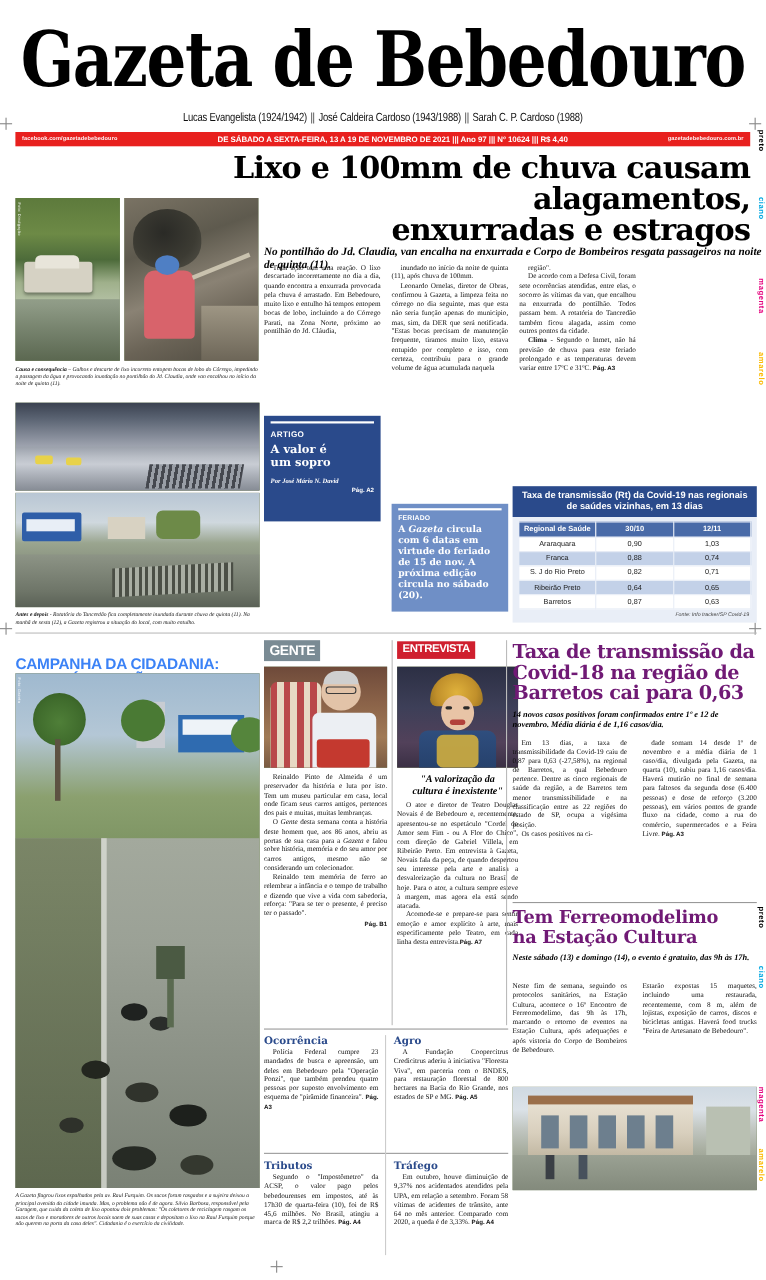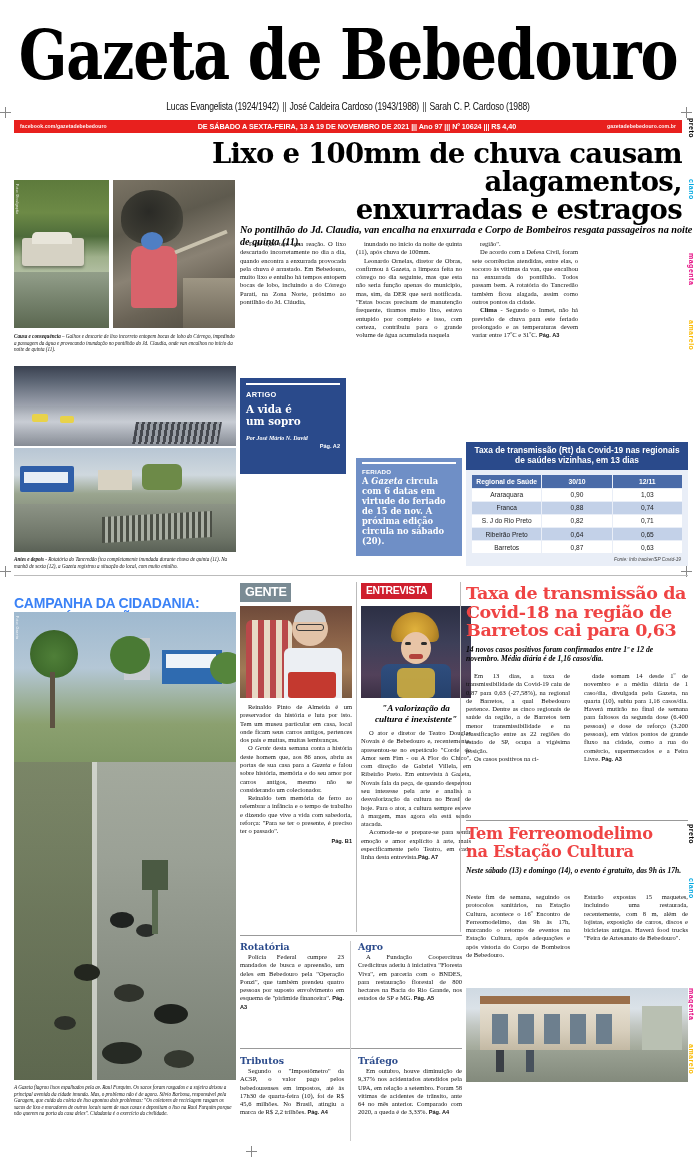--- a/index.html
+++ b/index.html
@@ -191,21 +191,21 @@
   .gente-tag, .entrevista-tag {
     position:absolute; z-index:5;
     font-family:"Liberation Sans",sans-serif; font-weight:700;
     color:#fff; padding:2px 5px 3px 5px; font-size:12.6px; letter-spacing:-0.4px;
   }
   .gente-tag { background:#7a8b94; }
   .entrevista-tag { background:#cf1f2e; font-size:10.4px; }
 
   
   .head-serif {
-    font-family:"DejaVu Serif",serif; font-weight:700; color:#ef4444;
+    font-family:"DejaVu Serif",serif; font-weight:700; color:#701a75;
   }
   .sub-ital {
     font-family:"Liberation Serif",serif; font-style:italic; font-weight:700;
     color:#000;
   }
   .brief-title {
     font-family:"DejaVu Serif",serif; font-weight:700; font-size:9.4px; color:#2a4a8b;
     margin-bottom:1px;
   }
 </style>
@@ -323,21 +323,21 @@
   <div class="col-text" style="position:absolute; left:472px; top:240px; width:106px;">
     <p>região".</p>
     <p>De acordo com a Defesa Civil, foram sete ocorrências atendidas, entre elas, o socorro às vítimas da van, que encalhou na enxurrada do pontilhão. Todos passam bem. A rotatória do Tancredão também ficou alagada, assim como outros pontos da cidade.</p>
     <p><b>Clima</b><span> - Segundo o Inmet, não há previsão de chuva para este feriado prolongado e as temperaturas devem variar entre 17ºC e 31ºC.</span> <span class="pag">Pág. A3</span></p>
   </div>
 
   <div class="bluebox" style="position:absolute; left:240px; top:378px; width:106px; height:96px;">
     <div class="rule"></div>
     <div class="kicker">ARTIGO</div>
     <div class="ttl">
-      <span>A vida é</span><br>
+      <span>A valor é</span><br>
       <span>um sopro</span>
     </div>
     <div class="by">Por José Mário N. David</div>
     <div class="pg">Pág. A2</div>
   </div>
 
   <div class="feriadobox" style="position:absolute; left:356px; top:458px; width:106px; height:98px;">
     <div class="rule"></div>
     <div class="kicker">FERIADO</div>
     <div class="txt"><span>A </span><i>Gazeta</i><span> circula com 6 datas em virtude do feriado de 15 de nov. A próxima edição circula no sábado (20).</span></div>
@@ -518,21 +518,21 @@
     <div style="position:absolute;left:176px;top:18px;width:40px;height:44px;background:#b9c0b2;"></div>
     <div style="position:absolute;left:0;top:62px;width:222px;height:32px;background:
       linear-gradient(180deg,#9aa193 0%,#838a7c 100%);"></div>
     <div style="position:absolute;left:30px;top:62px;width:8px;height:22px;background:#3a3f45;"></div>
     <div style="position:absolute;left:60px;top:62px;width:8px;height:22px;background:#47515c;"></div>
   </div>
 
   <div style="position:absolute; left:240px; top:935px; width:222px; border-top:1px solid #999;"></div>
 
   <div style="position:absolute; left:240px; top:941px; width:104px;">
-    <div class="brief-title">Rotatória</div>
+    <div class="brief-title">Ocorrência</div>
     <div class="col-text">
       <p><span>Polícia Federal cumpre 23 mandados de busca e apreensão, um deles em Bebedouro pela "Operação Ponzi", que também prendeu quatro pessoas por suposto envolvimento em esquema de "pirâmide financeira".</span> <span class="pag">Pág. A3</span></p>
     </div>
   </div>
 
   <div style="position:absolute; left:358px; top:941px; width:104px;">
     <div class="brief-title">Agro</div>
     <div class="col-text">
       <p><span>A Fundação Coopercitrus Credicitrus aderiu à iniciativa "Floresta Viva", em parceria com o BNDES, para restauração florestal de 800 hectares na Bacia do Rio Grande, nos estados de SP e MG.</span> <span class="pag">Pág. A5</span></p>
     </div>

